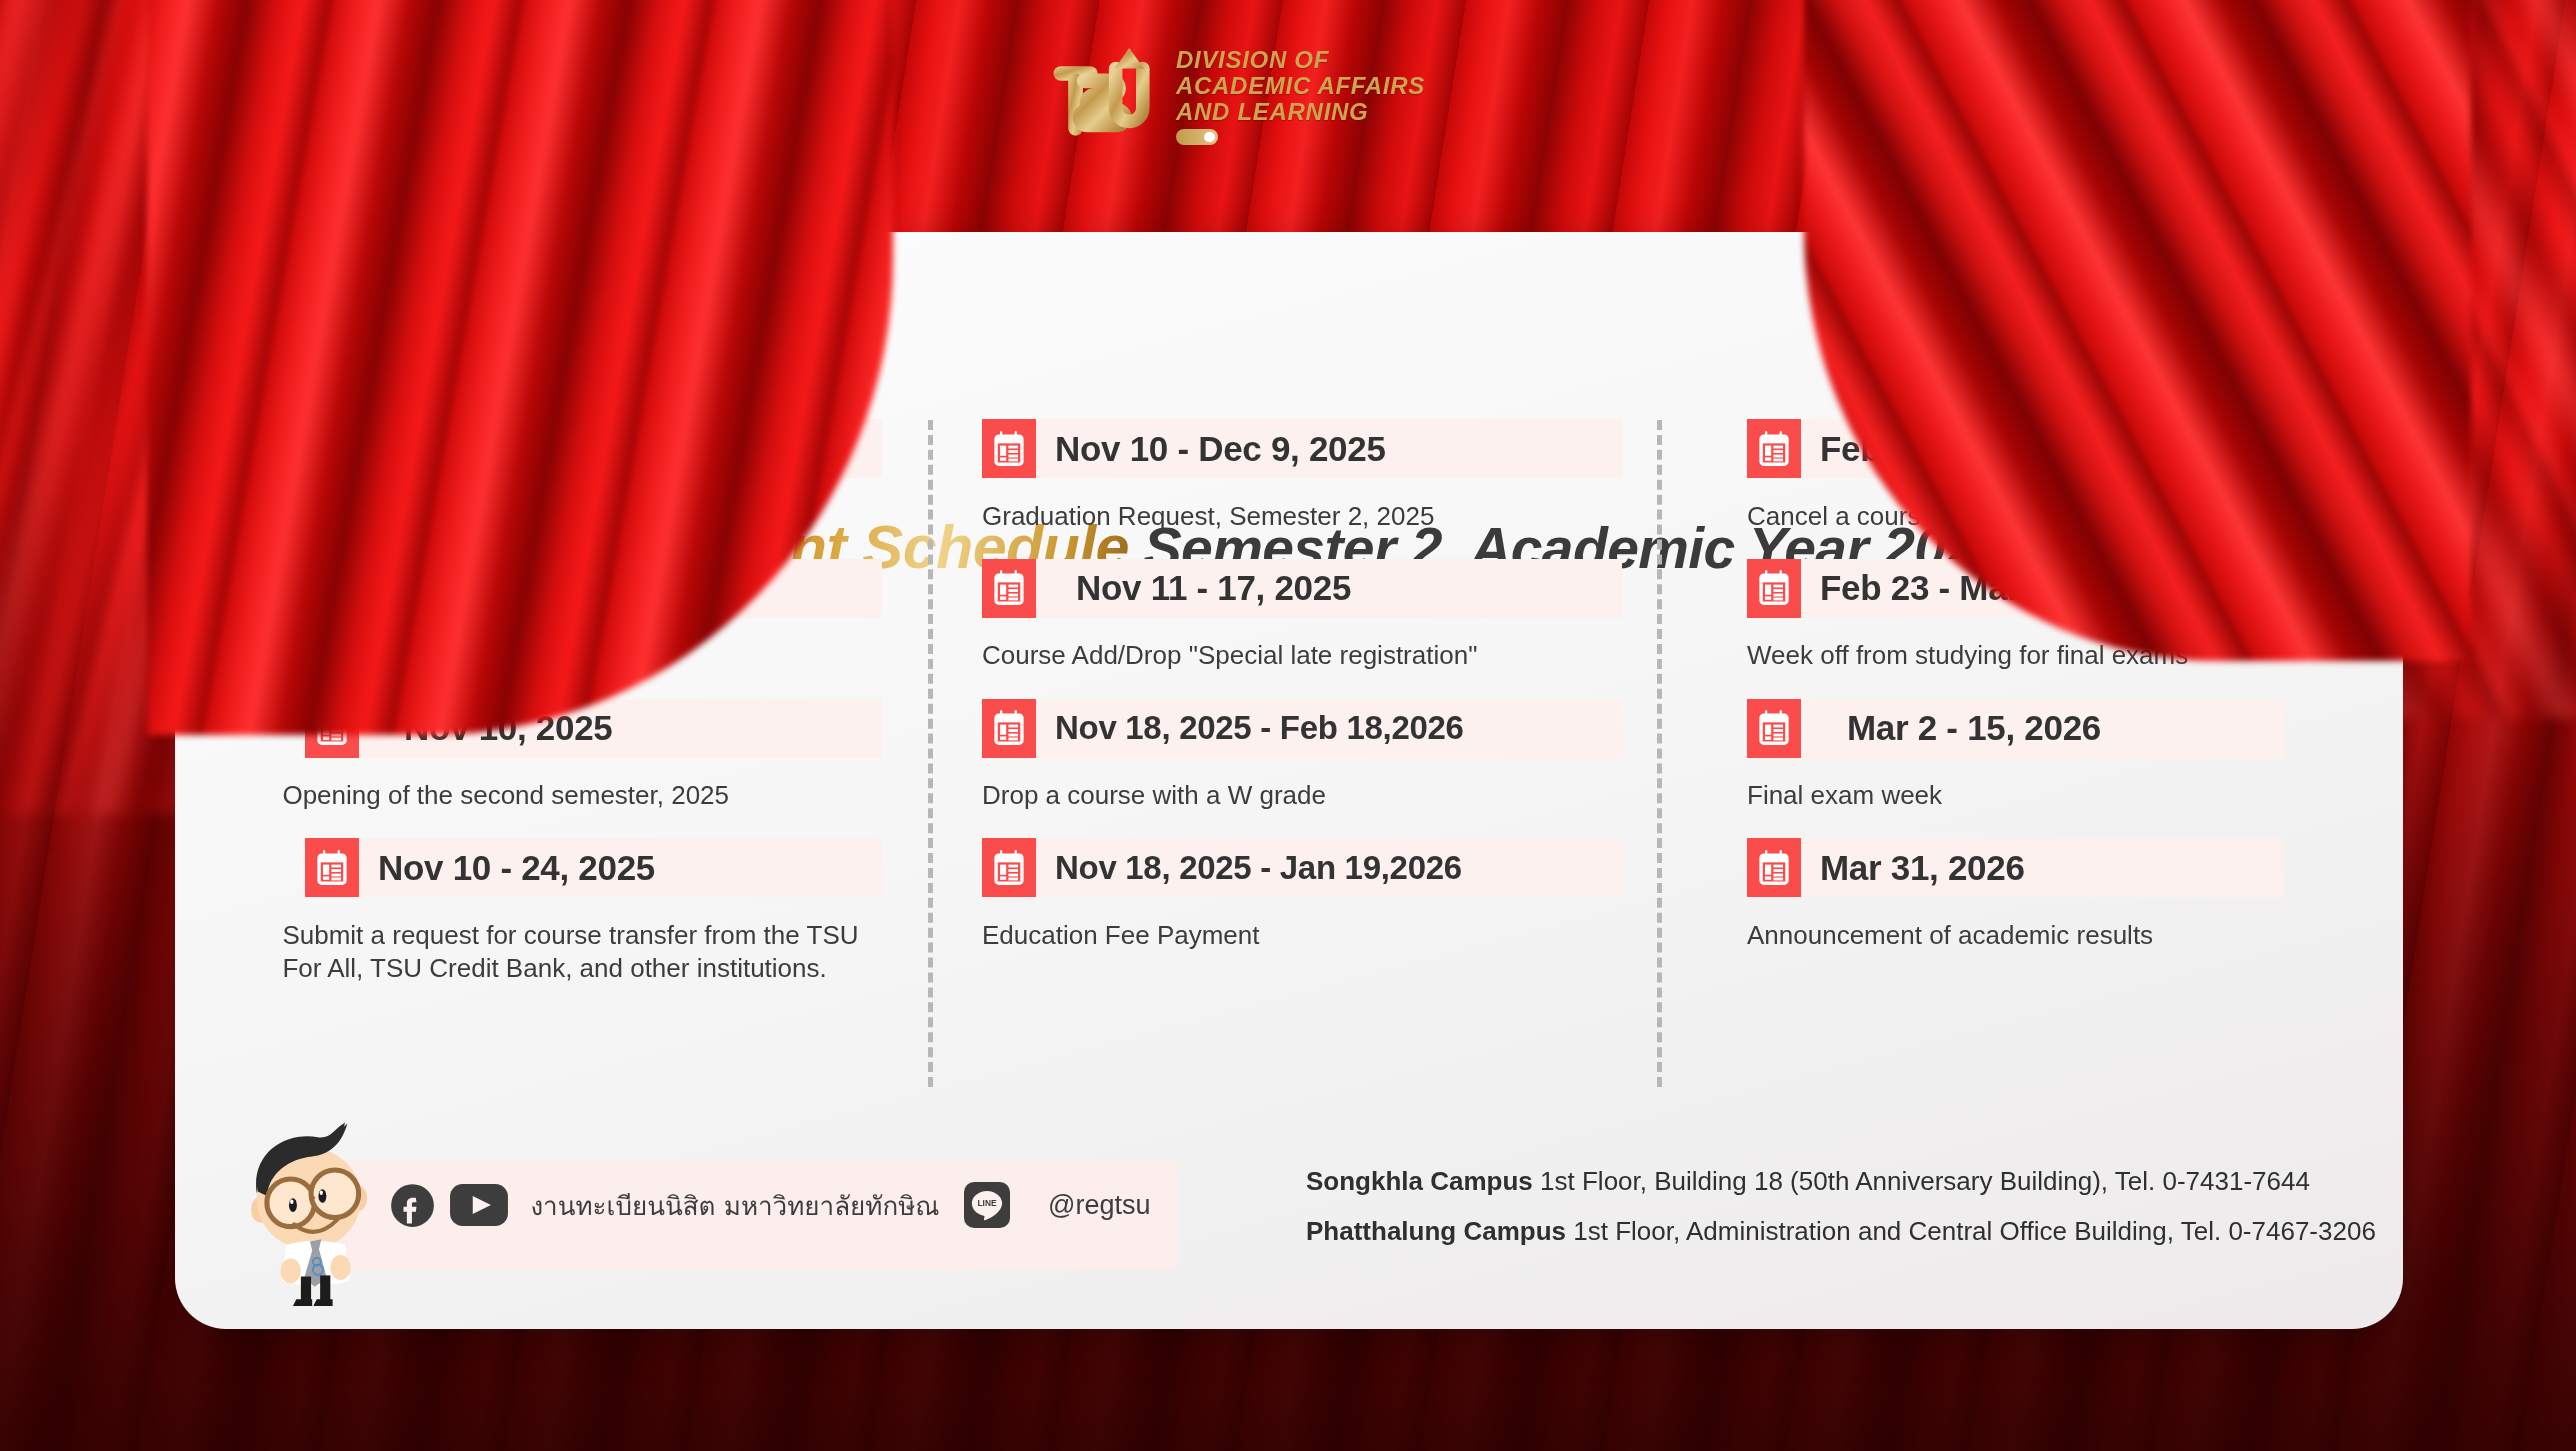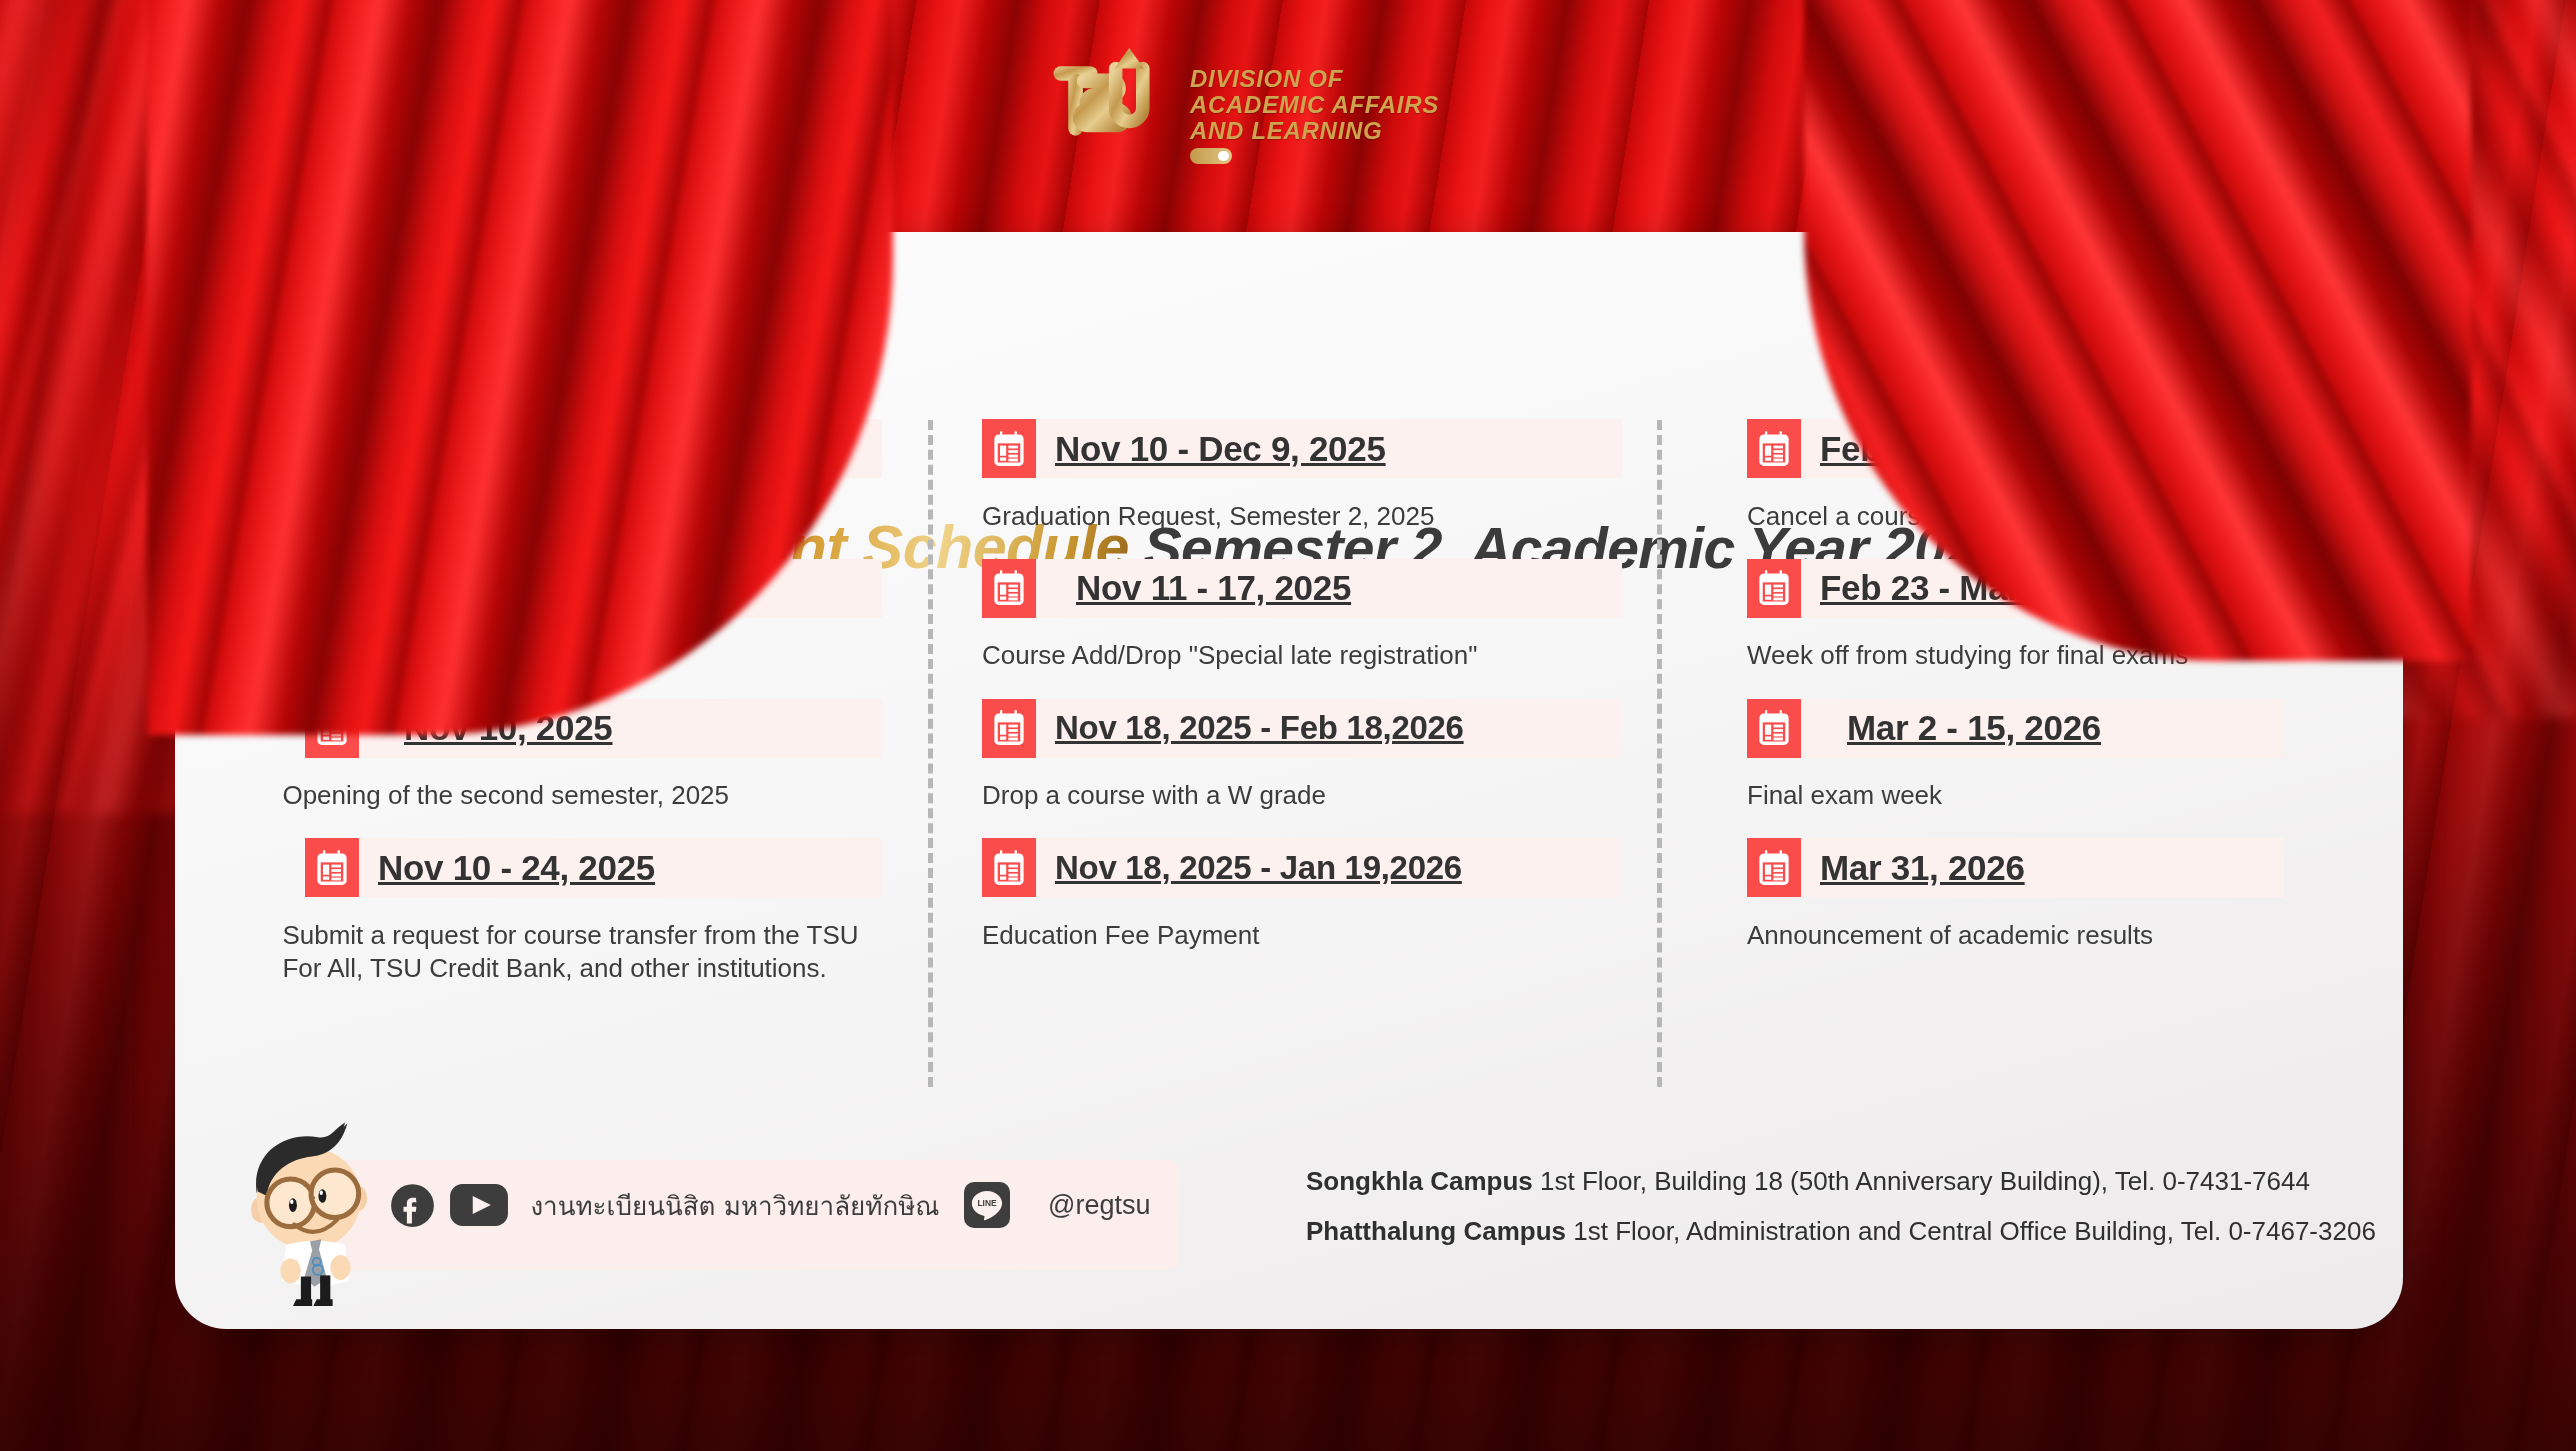--- a/index.html
+++ b/index.html
@@ -40,21 +40,21 @@
     opacity:.95;
   }
   .vignette{
     position:absolute;inset:0;
     background:radial-gradient(130% 90% at 50% 18%, rgba(255,255,255,0) 40%, rgba(60,0,0,.55) 100%);
   }
 
   
   .logo-wrap{
     position:absolute;left:1049px;top:48px;
-    display:flex;align-items:flex-end;gap:28px;
+    display:flex;align-items:flex-start;gap:14px;
     z-index:6;
   }
   .logo-mark{width:113px;height:116px;display:block;}
   .logo-text{
     display:flex;flex-direction:column;justify-content:center;gap:1.1px;
     font-family:"Liberation Sans", sans-serif;
     font-weight:bold;font-style:italic;
     font-size:24px;line-height:1.03;letter-spacing:0.7px;
     color:#cfa44f;
     text-shadow:0 0.6px 1.1px rgba(0,0,0,.25);
@@ -154,21 +154,20 @@
   .badge-icon svg{width:34px;height:36px;display:block;}
   .badge-date{
     flex:1;display:flex;align-items:center;
     padding-left:19px;
     font-family:"Liberation Sans", sans-serif;
     font-weight:bold;
     font-size:35px;
     color:#333333;
     letter-spacing:-0.3px;
     white-space:nowrap;
-    text-decoration:underline;
   }
   .desc{
     font-family:"Liberation Sans", sans-serif;
     font-weight:normal;
     font-size:26px;
     line-height:1.28;
     color:#3c3c3c;
     margin:21.5px 0 26px 0;
   }
 

